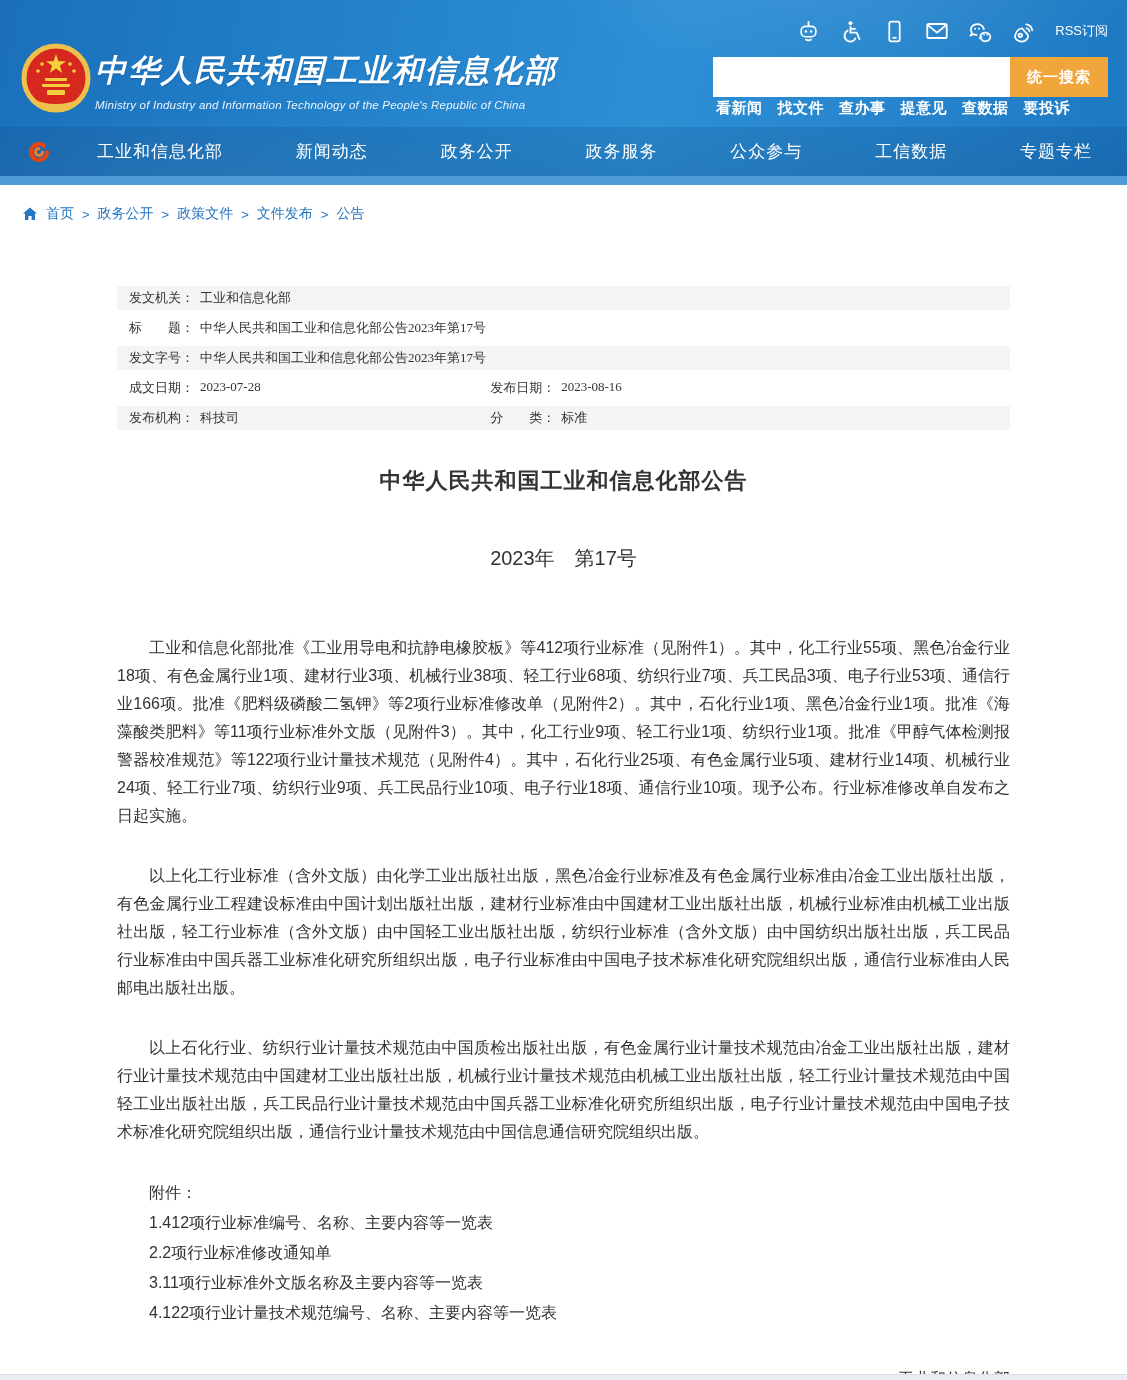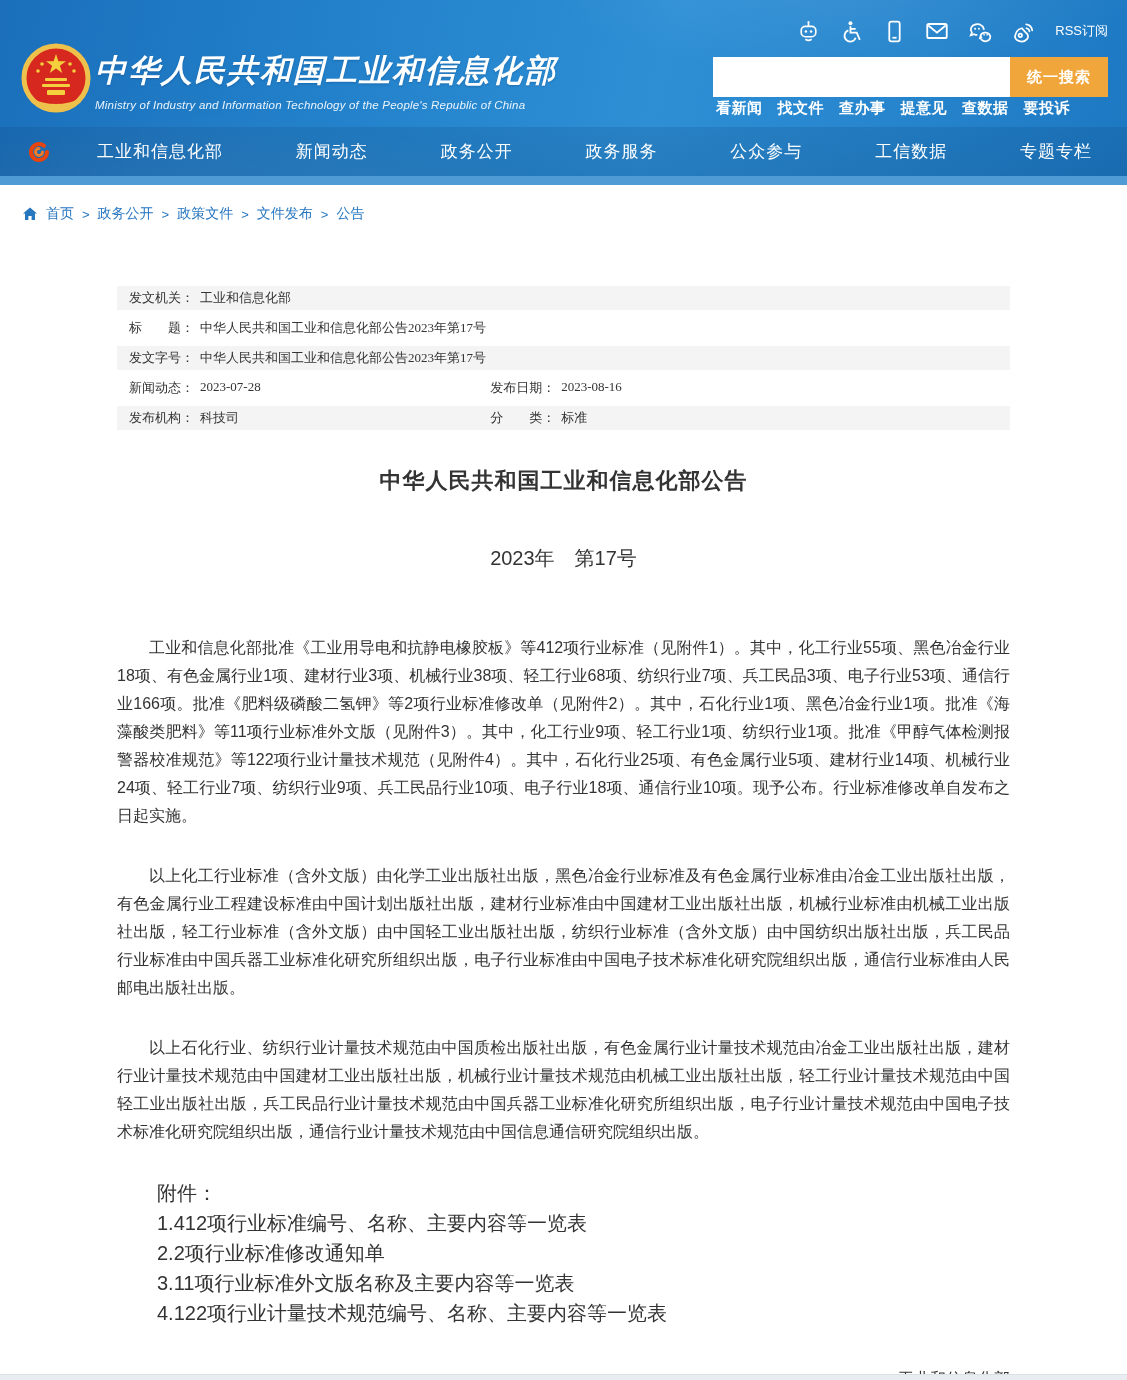--- a/index.html
+++ b/index.html
@@ -58,21 +58,21 @@
   .meta-cell-b { flex:1; display:flex; }
   .meta-label { color:#333; white-space:pre; }
   .meta-value { color:#333; margin-left:6px; }
 
   .doc-title { margin-top:36px; text-align:center; font-size:22px; font-weight:700; color:#333; letter-spacing:1px; }
   .doc-number { margin-top:49px; text-align:center; font-size:20px; color:#333; }
 
   .doc-body { margin-top:62px; }
   .doc-body p { font-size:16px; line-height:28px; color:#333; text-align:justify; text-indent:2em; margin-bottom:32px; }
 
-  .attachments { margin-top:0; padding-left:2em; font-size:20px; line-height:30px; color:#333; }
+  .attachments { margin-top:0; padding-left:2em; font-size:16px; line-height:30px; color:#333; }
   .attachments .att-item { cursor:default; }
 
   .signature { margin-top:36px; text-align:right; font-size:16px; line-height:30px; color:#333; }
 
   .footer-strip { position:absolute; left:0; bottom:0; width:100%; height:6px; background:#e9edf2; border-top:1px solid #d9e0e7; }
 </style>
 </head>
 <body>
 
 <div class="page">
@@ -218,21 +218,21 @@
         </div>
       </div>
       <div class="meta-row gray">
         <div class="meta-cell-a">
           <span class="meta-label">发文字号：</span>
           <span class="meta-value">中华人民共和国工业和信息化部公告2023年第17号</span>
         </div>
       </div>
       <div class="meta-row">
         <div class="meta-cell-a">
-          <span class="meta-label">新闻动态：</span>
+          <span class="meta-label">成文日期：</span>
           <span class="meta-value">2023-07-28</span>
         </div>
         <div class="meta-cell-b">
           <span class="meta-label">发布日期：</span>
           <span class="meta-value">2023-08-16</span>
         </div>
       </div>
       <div class="meta-row gray">
         <div class="meta-cell-a">
           <span class="meta-label">发布机构：</span>

